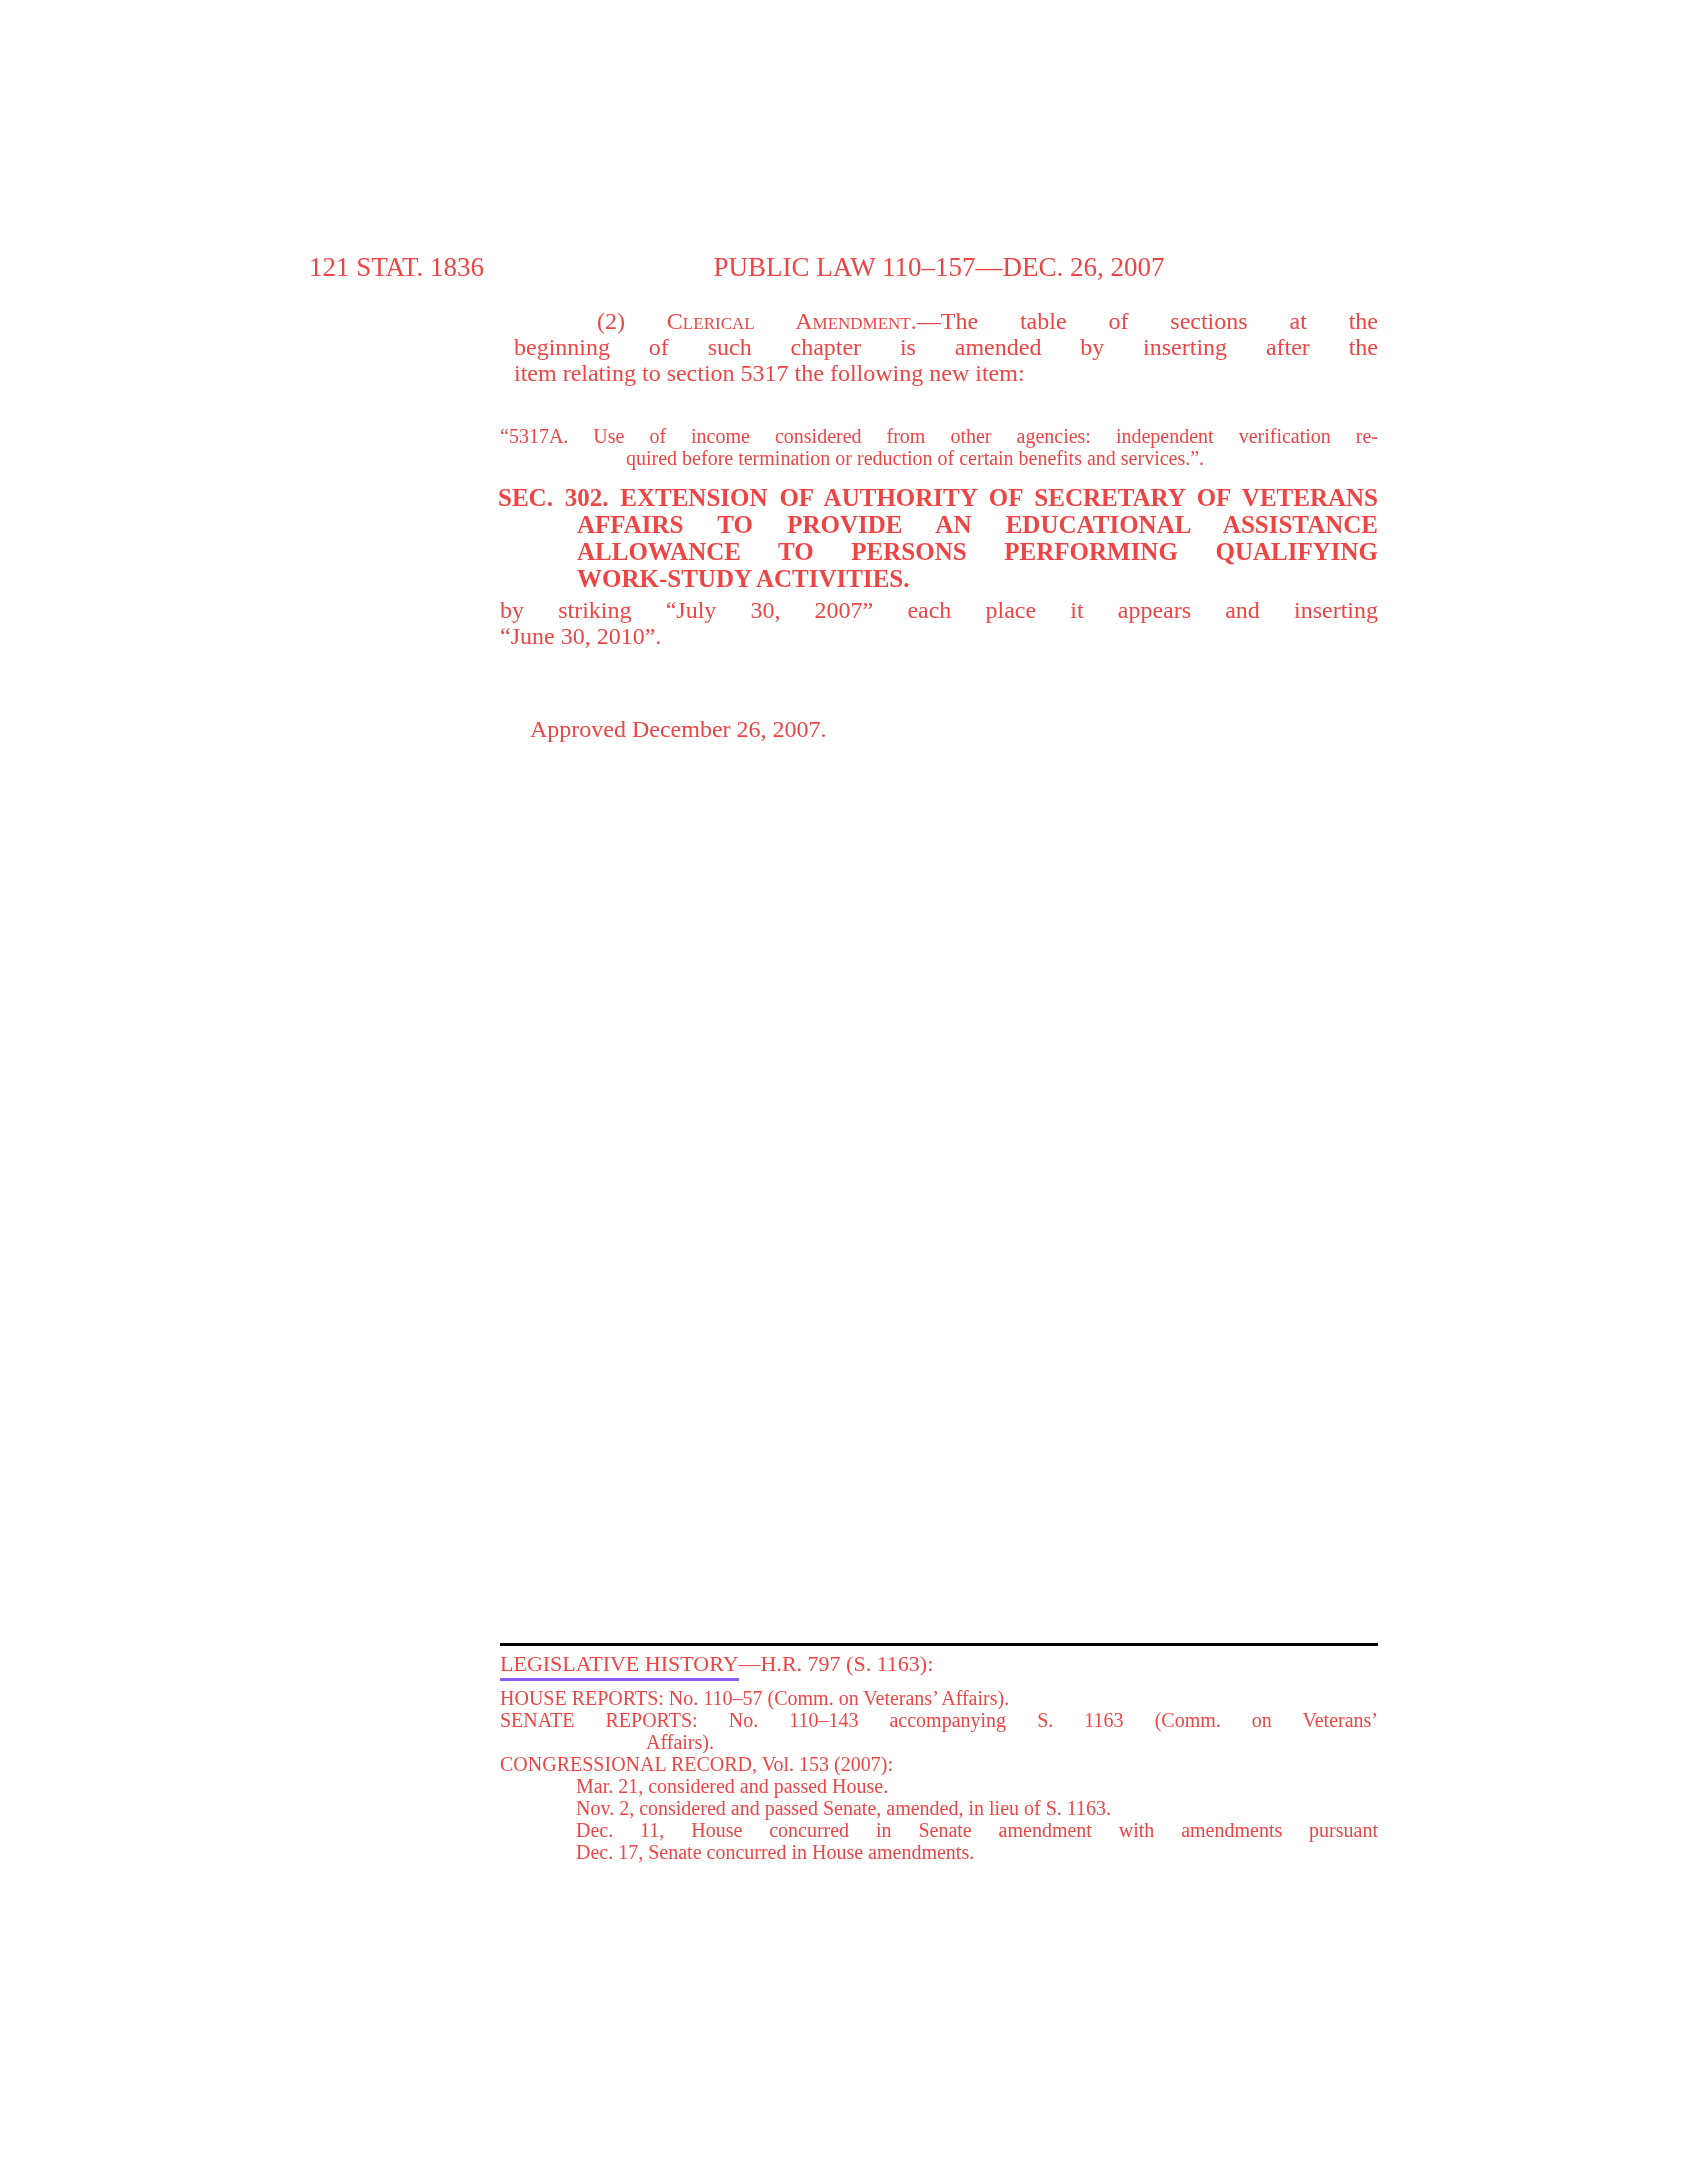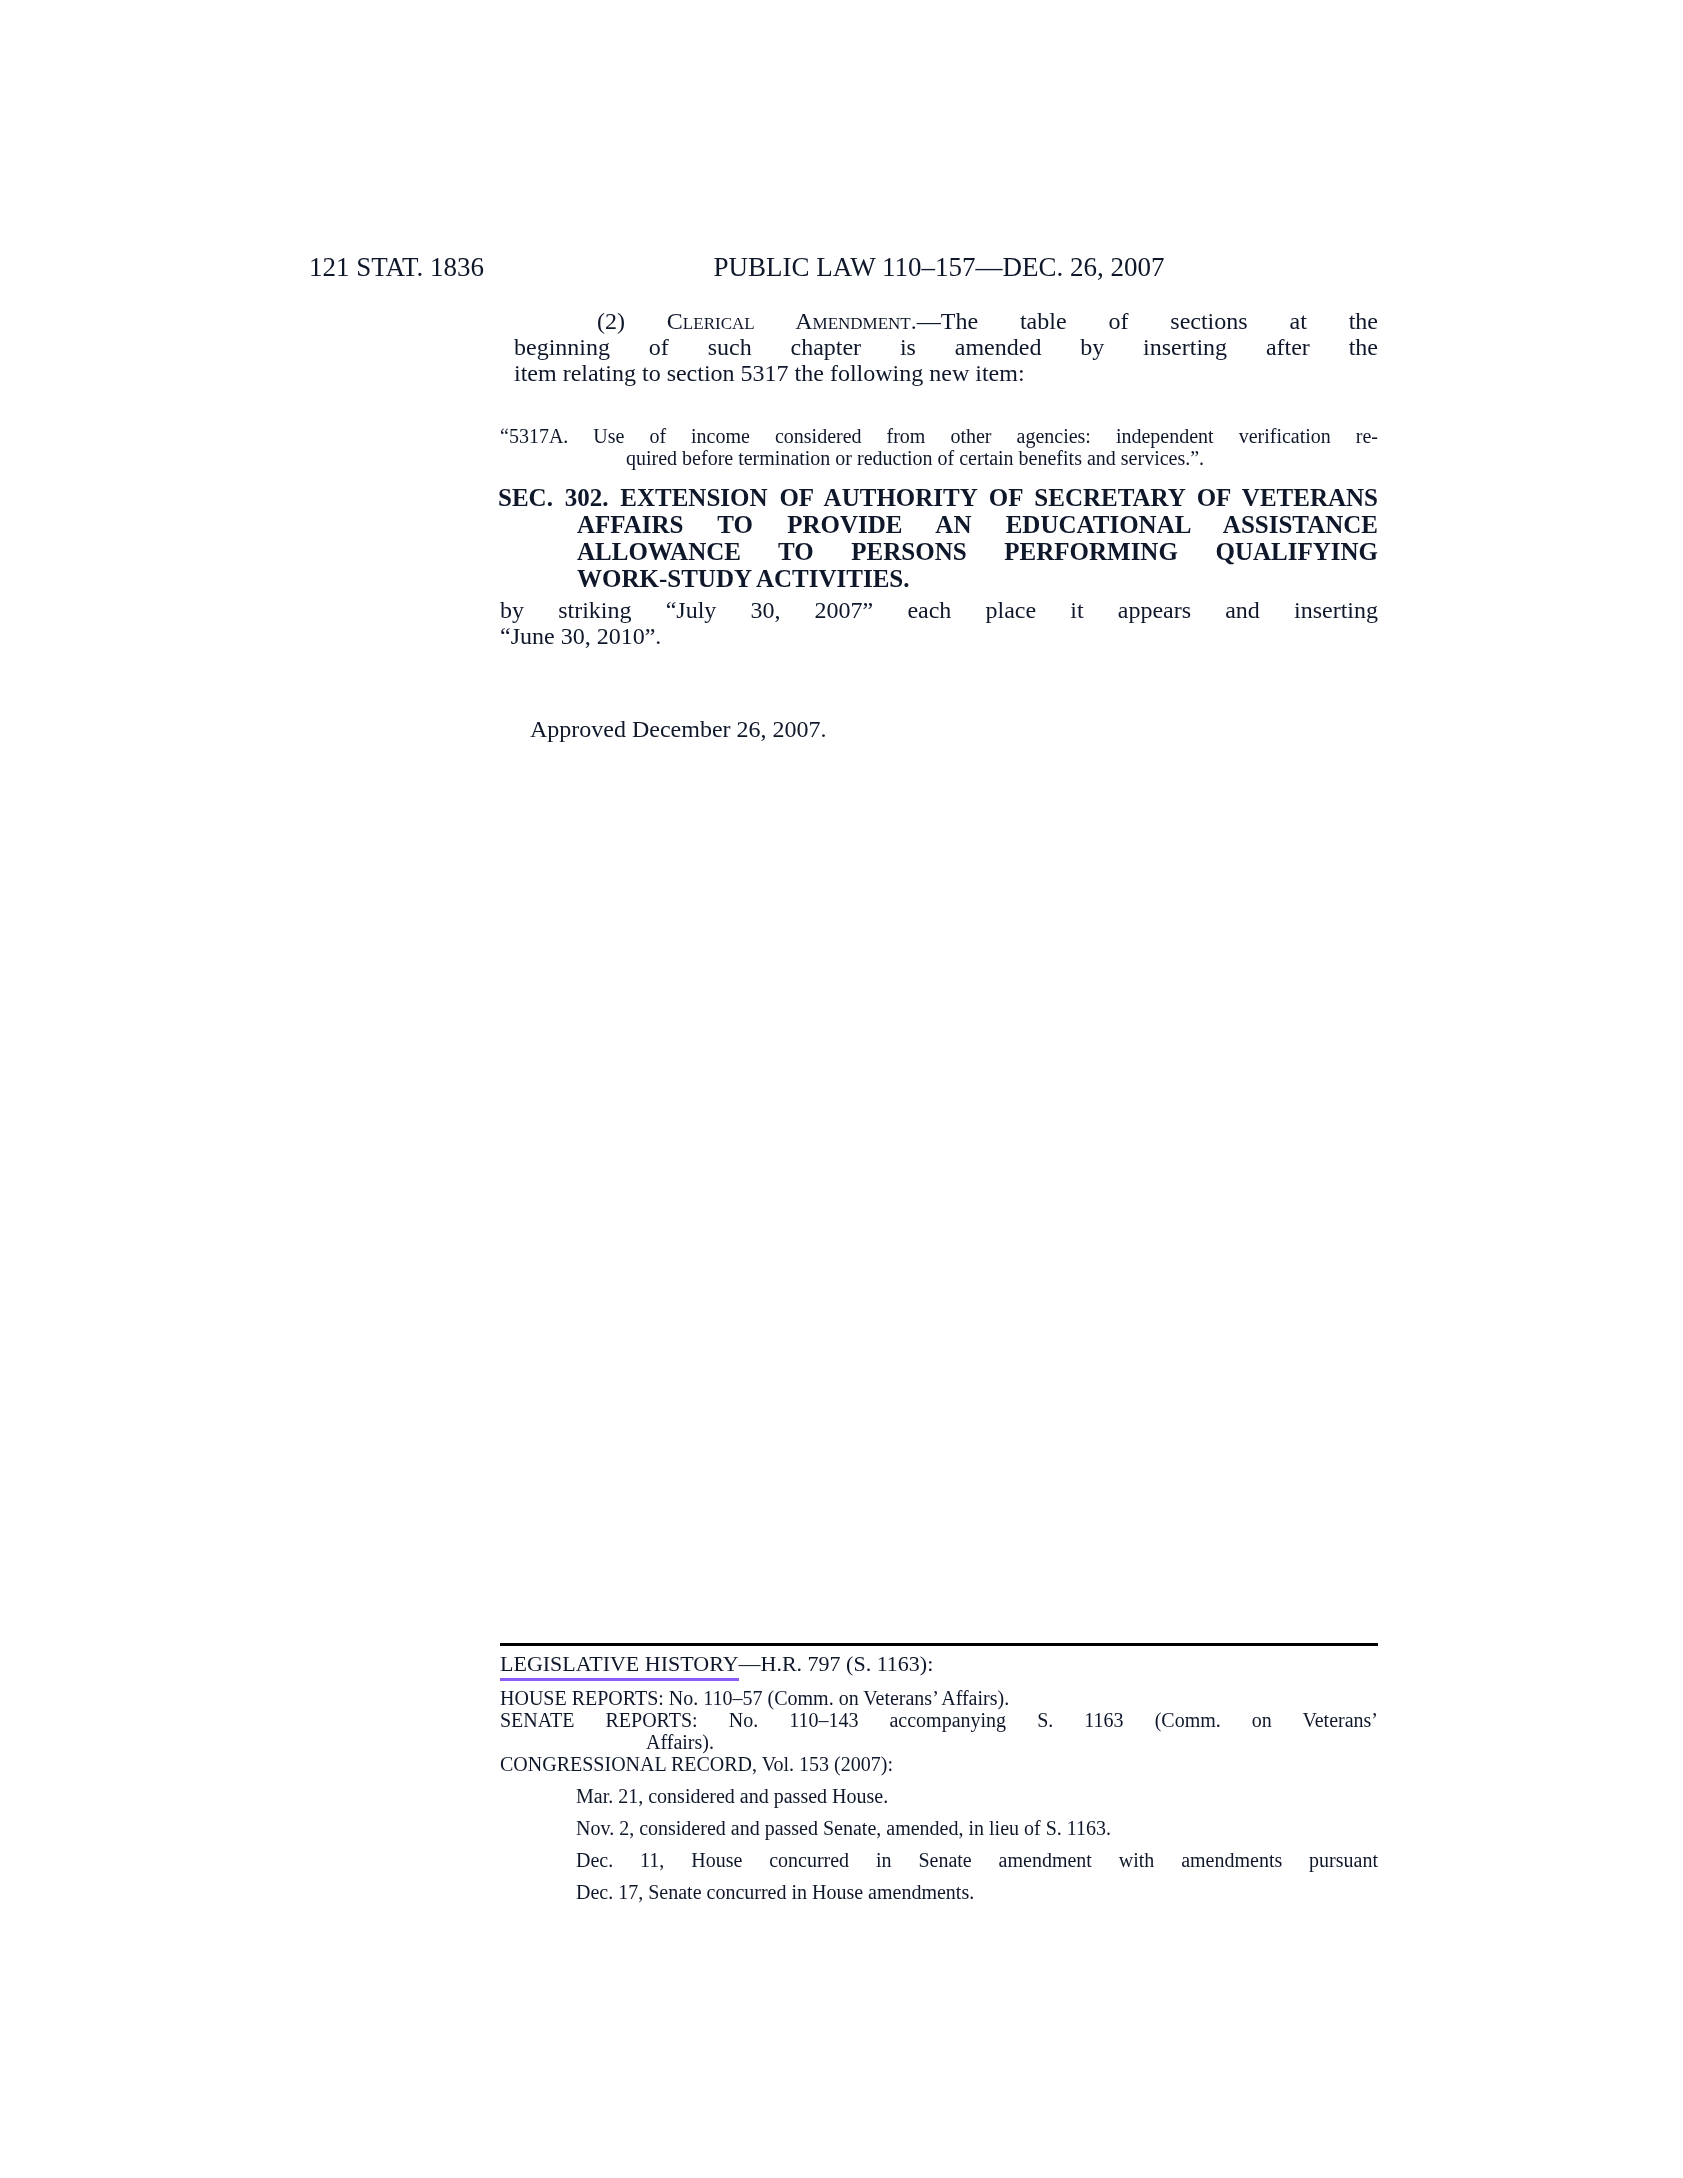--- a/index.html
+++ b/index.html
@@ -2,40 +2,40 @@
 <html><head>
 <meta charset="utf-8">
 <style>
   html, body { margin: 0; padding: 0; background: #e8e8e8; }
   .page {
     position: relative;
     width: 1683px;
     height: 2178px;
     background: #ffffff;
     font-family: "Liberation Serif", serif;
-    color: #0f172a;
+    color: #ef4444;
     overflow: hidden;
   }
   .abs { position: absolute; }
   .hdr { font-size: 27px; line-height: 30px; white-space: nowrap; }
   .body-txt { font-size: 24px; line-height: 26px; }
   .quote-txt { font-size: 20px; line-height: 22px; }
   .sec-head { font-size: 25px; line-height: 27px; font-weight: bold; }
   .leg-title { font-size: 22px; line-height: 24px; white-space: nowrap; }
   .leg-txt { font-size: 20px; line-height: 22px; }
   .jlast { text-align: justify; text-align-last: justify; }
   .sc { font-variant: small-caps; }
   .underlined { border-bottom: 3px solid #8b5cf6; padding-bottom: 2px; }
   .rule { background: #000000; }
   .ind84 { padding-left: 83px; }
   .ind80 { padding-left: 79px; }
   .ind127 { padding-left: 126px; }
   .ind57 { padding-left: 56px; }
   .ind147 { padding-left: 146px; }
-  .ind77 { padding-left: 76px; margin-top: 10px; }
+  .ind77 { padding-left: 76px; }
   .ind95 { padding-left: 94px; }
 </style>
 </head>
 <body>
 
 <div class="page">
 
   <div class="abs hdr" style="left:309px; top:252px;">121 STAT. 1836</div>
   <div class="abs hdr" style="left:500px; top:252px; width:878px; text-align:center;">PUBLIC LAW 110–157—DEC. 26, 2007</div>
 

